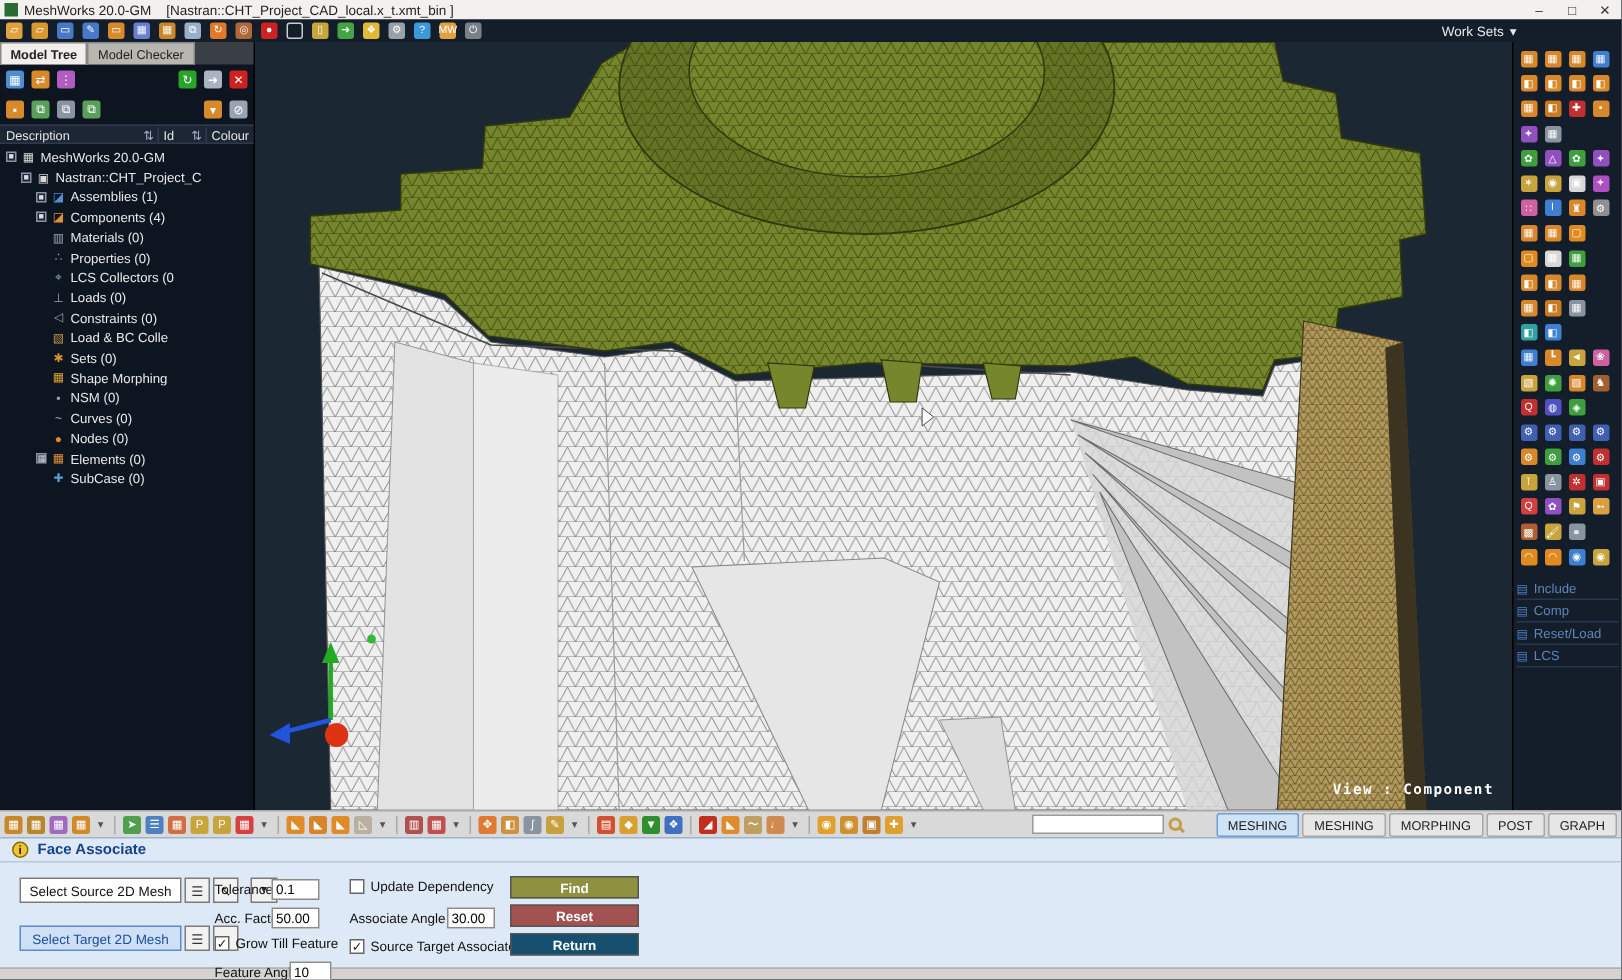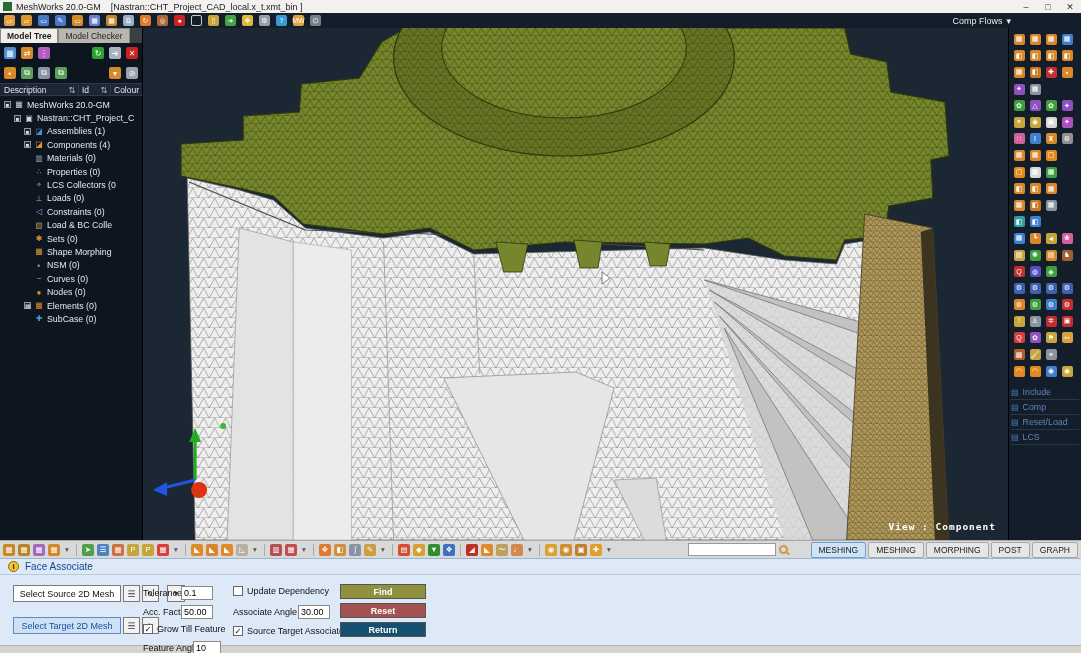--- a/index.html
+++ b/index.html
@@ -18,21 +18,21 @@
   .menubar { height:15px; background:#141d2a; display:flex; align-items:center; padding-left:4px; flex:0 0 auto; }
   .menubar .icons { display:flex; gap:6px; align-items:center; }
   .tbi { width:11px; height:11px; border-radius:2px; display:inline-flex; align-items:center; justify-content:center; font-size:7px; color:#fff; line-height:1; }
   .tbi.outline { background:transparent !important; border:1px solid #ccc; }
   .workflows { margin-left:auto; margin-right:70px; color:#e8e8e8; font-size:9px; display:flex; gap:4px; align-items:center; }
 
   
   .main { flex:1 1 auto; display:flex; min-height:0; }
 
   
-  .leftpanel { width:143px; flex:0 0 auto; background:#0d1521; display:flex; flex-direction:column; border-right:1px solid #000; }
+  .leftpanel { width:170px; flex:0 0 auto; background:#0d1521; display:flex; flex-direction:column; border-right:1px solid #000; }
   .lp-tabs { height:15px; display:flex; background:#3a3f46; flex:0 0 auto; }
   .lp-tab { padding:1px 6px; font-size:8.5px; color:#222; background:#b9b6b0; border:1px solid #888; border-bottom:none; display:flex; align-items:center; }
   .lp-tab.active { background:#f1efec; font-weight:bold; }
   .lp-tools { height:20px; display:flex; align-items:center; gap:5px; padding:0 4px; flex:0 0 auto; }
   .lp-tools .spacer { flex:1; }
   .lpi { width:12px; height:12px; border-radius:2px; display:inline-flex; align-items:center; justify-content:center; font-size:8px; color:#fff; }
   .lp-header { height:13px; background:#1c2634; border-top:1px solid #2e3a4c; border-bottom:1px solid #2e3a4c; display:flex; align-items:center; font-size:8.5px; color:#e6e6e6; flex:0 0 auto; }
   .lp-header .c-desc { flex:1; padding-left:4px; overflow:hidden; white-space:nowrap; }
   .lp-header .c-sort { width:12px; color:#9fb2c8; text-align:center; }
   .lp-header .c-id { width:20px; border-left:1px solid #2e3a4c; padding-left:3px; }
@@ -69,21 +69,21 @@
   .mag { width:9px; height:9px; border:2px solid #c89b4a; border-radius:50%; position:relative; display:inline-block; }
   .mag::after { content:""; position:absolute; width:5px; height:2px; background:#c89b4a; transform:rotate(45deg); right:-4px; bottom:-2px; }
   .bb-tabs { display:flex; gap:2px; margin-left:20px; }
   .bb-tab { padding:2px 7px; font-size:8.5px; color:#222; background:#e6e6e6; border:1px solid #a8a8a8; border-radius:2px; white-space:nowrap; }
   .bb-tab.active { background:#cfe3f6; border-color:#6f9fd0; }
 
   
   .dialog { height:87px; background:#dde9f6; position:relative; border-top:1px solid #9db5cc; flex:0 0 auto; color:#111; }
   .dlg-header { height:16px; display:flex; align-items:center; gap:6px; padding-left:8px; border-bottom:1px solid #b9c9da; }
   .info-ico { width:11px; height:11px; border-radius:50%; background:#f4c430; border:1px solid #8a6d00; color:#222; font-weight:bold; font-size:8px; display:inline-flex; align-items:center; justify-content:center; }
-  .dlg-title { color:#16418c; font-weight:normal; font-size:10px; }
+  .dlg-title { color:#16418c; font-weight:bold; font-size:10px; }
   .dlg-body { position:relative; height:71px; font-size:9px; color:#111; }
   .abs { position:absolute; }
   .selgroup { display:flex; align-items:center; gap:2px; }
   .selbtn { height:17px; min-width:108px; background:#fff; border:1px solid #7a7a7a; font-size:9px; color:#111; display:inline-flex; align-items:center; justify-content:center; padding:0 4px; }
   .selbtn.highlight { background:#cfe0f5; color:#1a4fa0; border-color:#5a8ccc; }
   .minibtn { width:17px; height:17px; border:1px solid #7a7a7a; background:#f2f2f2; display:inline-flex; align-items:center; justify-content:center; font-size:9px; color:#333; }
   .dropbtn { width:18px; height:17px; border:1px solid #7a7a7a; background:#f2f2f2; display:inline-flex; align-items:center; justify-content:center; font-size:7px; color:#333; margin-left:6px; }
   .fldlabel { color:#111; font-size:9px; white-space:nowrap; }
   .fldinput { height:14px; border:1px solid #8a8a8a; background:#fff; font-size:9px; padding:0 2px; text-align:left; }
   .chkrow { display:flex; align-items:center; gap:4px; }
@@ -125,21 +125,21 @@
         <span class="tbi outline"></span>
         <span class="tbi" style="background: rgb(200, 164, 60);">▯</span>
         <span class="tbi" style="background: rgb(68, 163, 68);">➜</span>
         <span class="tbi" style="background: rgb(224, 184, 58);">❖</span>
         <span class="tbi" style="background: rgb(154, 160, 168);">⚙</span>
         <span class="tbi" style="background: rgb(58, 154, 216);">?</span>
         <span class="tbi" style="background: rgb(224, 162, 63);">MW</span>
         <span class="tbi" style="background: rgb(122, 128, 136);">⏻</span>
       </span>
     <span class="workflows">
-      <span>Comp Flows</span>
+      <span>Work Sets</span>
       <span>▾</span>
     </span>
   </div>
 
   <div class="main">
 
     <div class="leftpanel">
       <div class="lp-tabs">
 
       <span class="lp-tab active">Model Tree</span>

